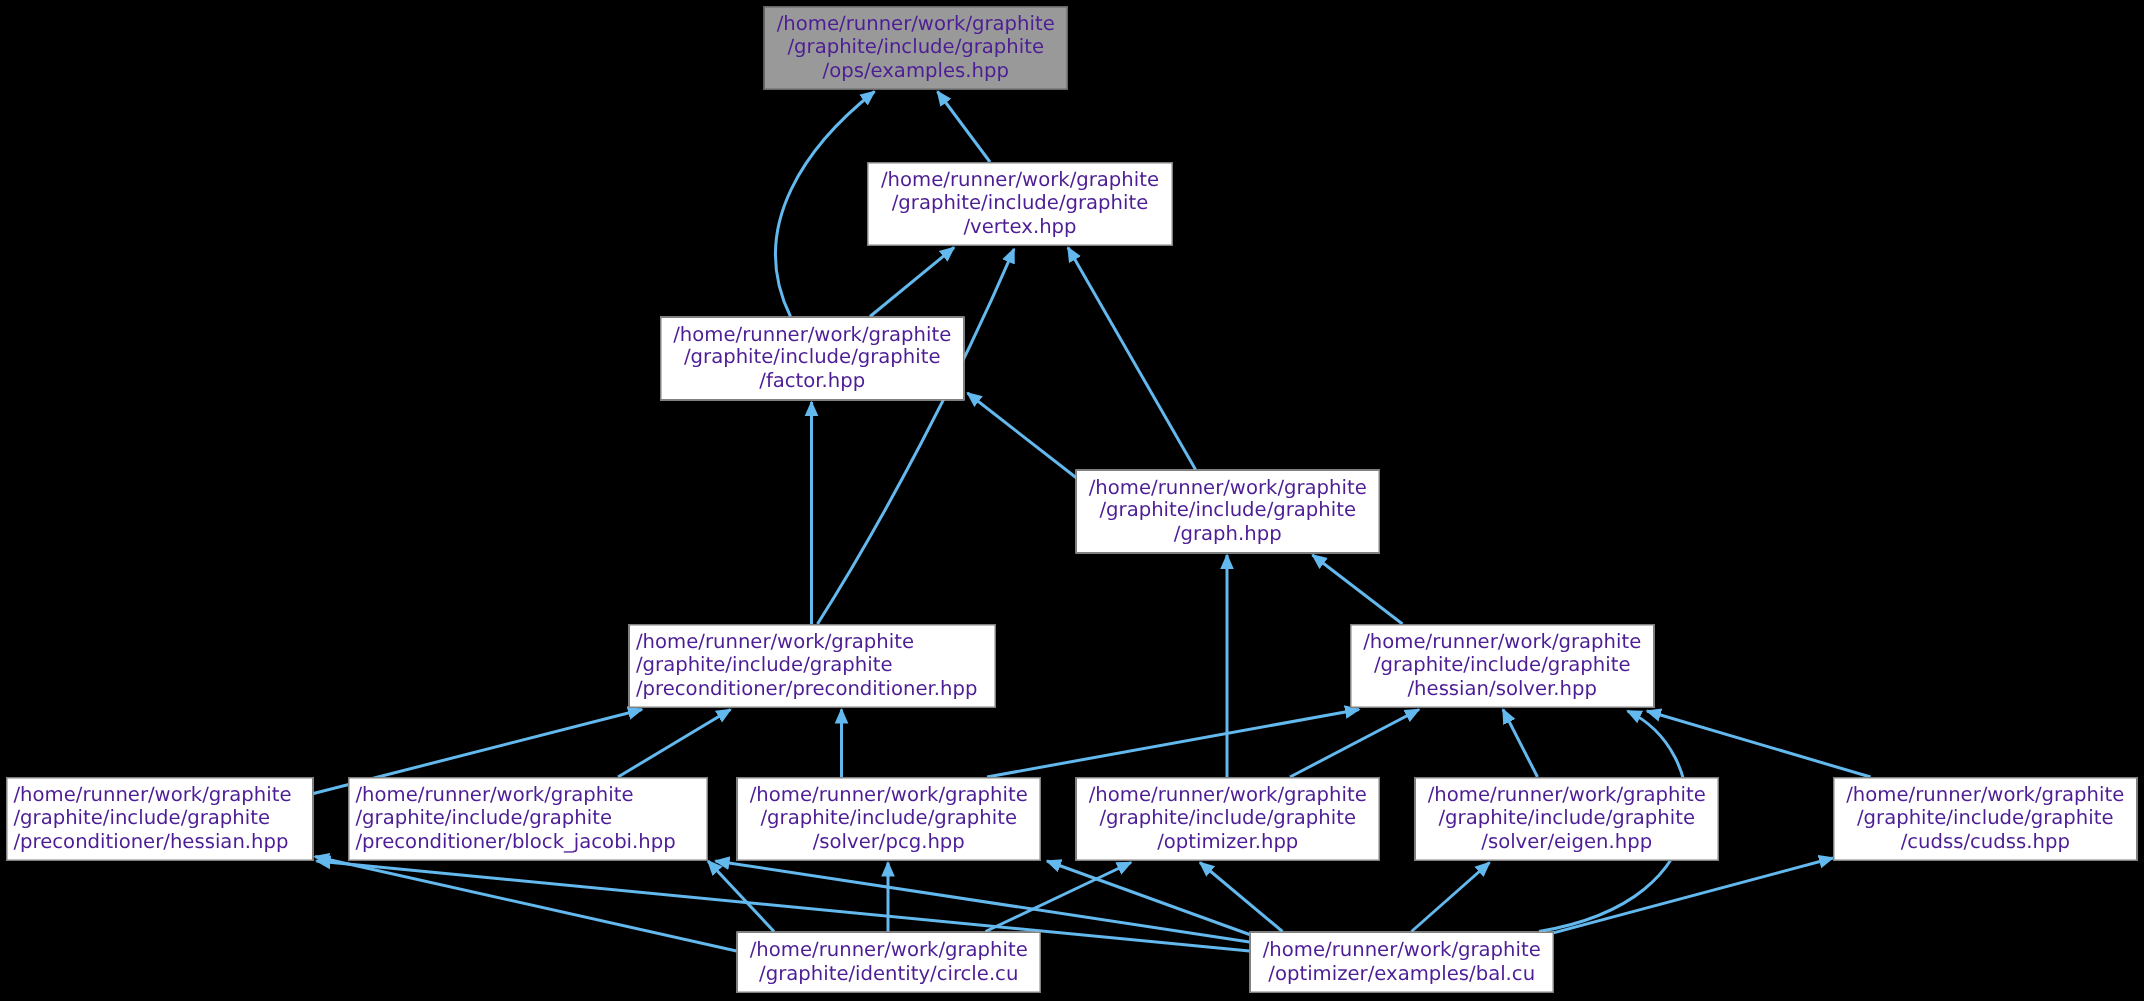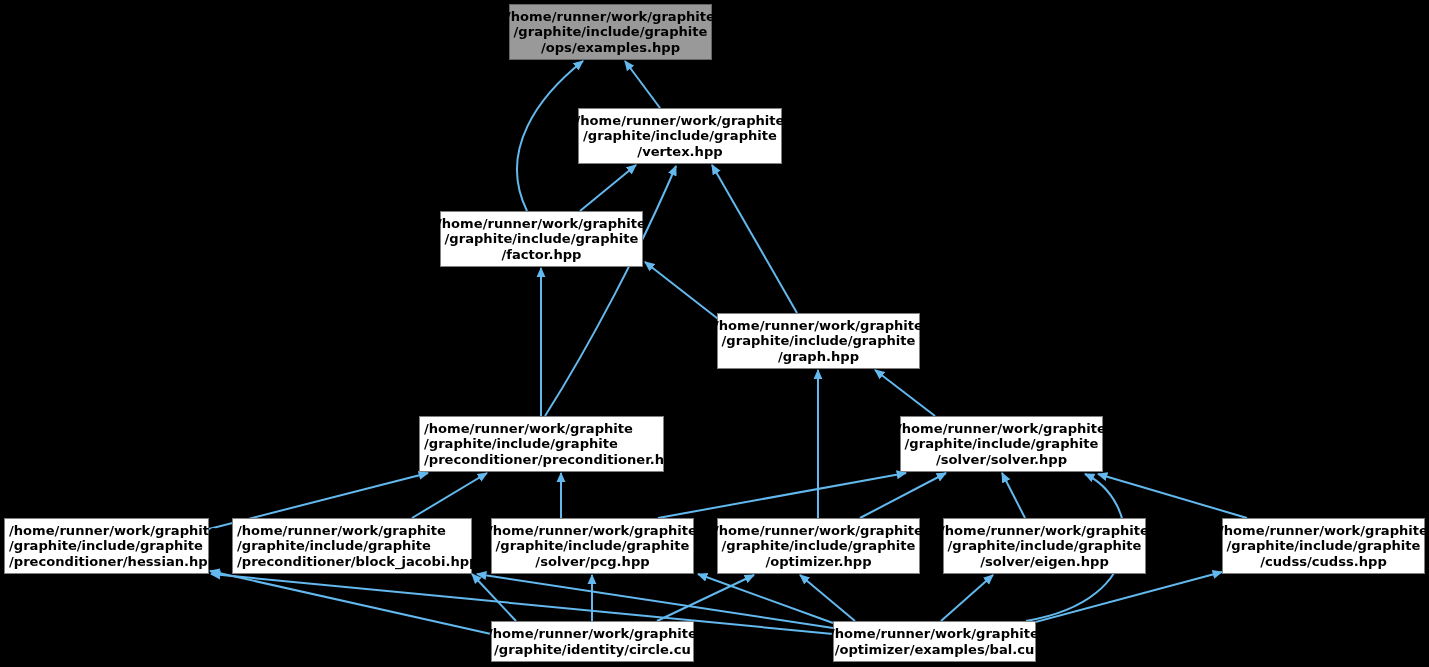--- a/index.html
+++ b/index.html
@@ -20,31 +20,30 @@
     left: 0;
     top: 0;
     width: 1429px;
     height: 667px;
   }
   .node {
     position: absolute;
     box-sizing: border-box;
     background: #ffffff;
     border: 1px solid #808080;
-    color: #000000;
+    color: #4c1d95;
     font-size: 13.1px;
     line-height: 15.4px;
     text-align: center;
     display: flex;
     flex-direction: column;
     justify-content: center;
     align-items: center;
     white-space: pre;
     z-index: 2;
-    font-weight: bold;
   }
   .node.root {
     background: #999999;
     border: 1px solid #666666;
   }
   .node.leftalign {
     align-items: flex-start;
     text-align: left;
     padding-left: 4px;
   }
@@ -89,21 +88,21 @@
       <path d="M 941 621 L 993 575" fill="none" stroke="#63b8ee" stroke-width="2" marker-end="url(#arrow)"></path>
       <path d="M 1013 628 L 1222 572" fill="none" stroke="#63b8ee" stroke-width="2" marker-end="url(#arrow)"></path>
       <path d="M 1026 621 C 1152 600 1140 500 1085 474" fill="none" stroke="#63b8ee" stroke-width="2" marker-end="url(#arrow)"></path>
     </svg>
   <div id="node-layer">
       <div class="node root" style="left: 509px; top: 4px; width: 203px; height: 56px;"><span class="line">/home/runner/work/graphite</span><span class="line">/graphite/include/graphite</span><span class="line">/ops/examples.hpp</span></div>
       <div class="node" style="left: 578px; top: 108px; width: 204px; height: 56px;"><span class="line">/home/runner/work/graphite</span><span class="line">/graphite/include/graphite</span><span class="line">/vertex.hpp</span></div>
       <div class="node" style="left: 440px; top: 211px; width: 203px; height: 56px;"><span class="line">/home/runner/work/graphite</span><span class="line">/graphite/include/graphite</span><span class="line">/factor.hpp</span></div>
       <div class="node" style="left: 717px; top: 313px; width: 203px; height: 56px;"><span class="line">/home/runner/work/graphite</span><span class="line">/graphite/include/graphite</span><span class="line">/graph.hpp</span></div>
       <div class="node leftalign" style="left: 419px; top: 416px; width: 245px; height: 56px;"><span class="line">/home/runner/work/graphite</span><span class="line">/graphite/include/graphite</span><span class="line">/preconditioner/preconditioner.hpp</span></div>
-      <div class="node" style="left: 900px; top: 416px; width: 203px; height: 56px;"><span class="line">/home/runner/work/graphite</span><span class="line">/graphite/include/graphite</span><span class="line">/solver/solver.hpp</span></div>
+      <div class="node" style="left: 900px; top: 416px; width: 203px; height: 56px;"><span class="line">/home/runner/work/graphite</span><span class="line">/graphite/include/graphite</span><span class="line">/hessian/solver.hpp</span></div>
       <div class="node leftalign" style="left: 4px; top: 518px; width: 205px; height: 56px;"><span class="line">/home/runner/work/graphite</span><span class="line">/graphite/include/graphite</span><span class="line">/preconditioner/hessian.hpp</span></div>
       <div class="node leftalign" style="left: 232px; top: 518px; width: 240px; height: 56px;"><span class="line">/home/runner/work/graphite</span><span class="line">/graphite/include/graphite</span><span class="line">/preconditioner/block_jacobi.hpp</span></div>
       <div class="node" style="left: 491px; top: 518px; width: 203px; height: 56px;"><span class="line">/home/runner/work/graphite</span><span class="line">/graphite/include/graphite</span><span class="line">/solver/pcg.hpp</span></div>
       <div class="node" style="left: 717px; top: 518px; width: 203px; height: 56px;"><span class="line">/home/runner/work/graphite</span><span class="line">/graphite/include/graphite</span><span class="line">/optimizer.hpp</span></div>
       <div class="node" style="left: 943px; top: 518px; width: 203px; height: 56px;"><span class="line">/home/runner/work/graphite</span><span class="line">/graphite/include/graphite</span><span class="line">/solver/eigen.hpp</span></div>
       <div class="node" style="left: 1222px; top: 518px; width: 203px; height: 56px;"><span class="line">/home/runner/work/graphite</span><span class="line">/graphite/include/graphite</span><span class="line">/cudss/cudss.hpp</span></div>
       <div class="node" style="left: 491px; top: 621px; width: 203px; height: 41px;"><span class="line">/home/runner/work/graphite</span><span class="line">/graphite/identity/circle.cu</span></div>
       <div class="node" style="left: 833px; top: 621px; width: 203px; height: 41px;"><span class="line">/home/runner/work/graphite</span><span class="line">/optimizer/examples/bal.cu</span></div>
     </div>
 </div>

